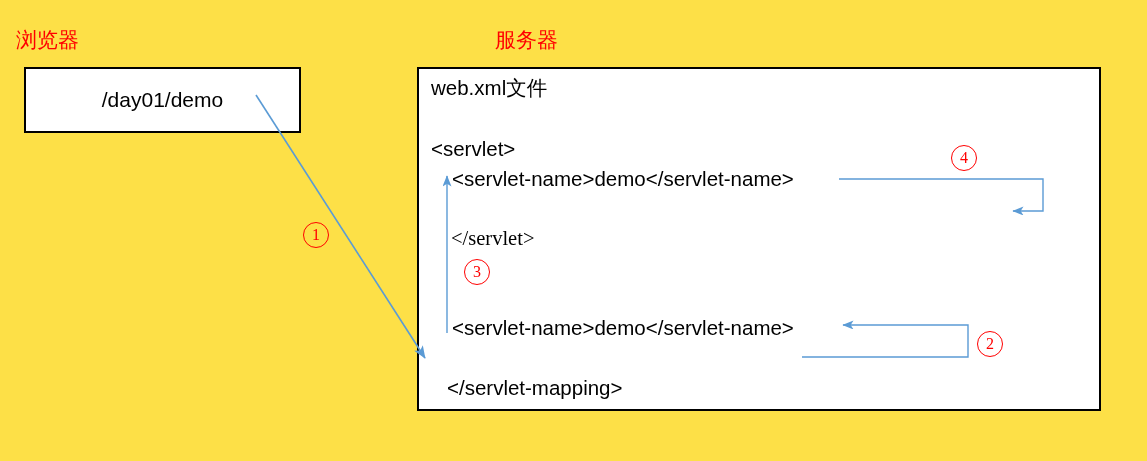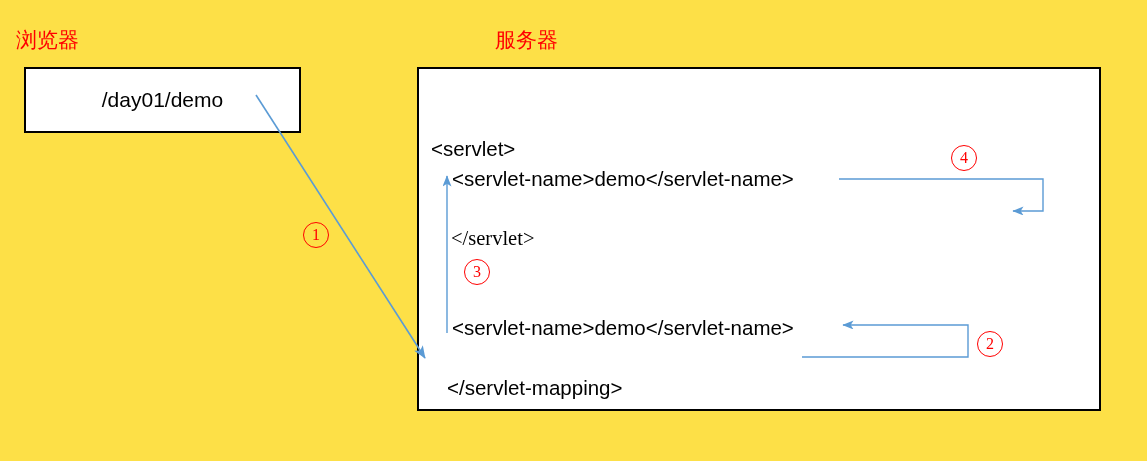--- a/index.html
+++ b/index.html
@@ -121,20 +121,21 @@
   <div class="caption" id="caption-browser">浏览器</div>
 
   <div class="caption" id="caption-server">服务器</div>
 
   <div class="box" id="browser-box">
     <div id="browser-url">/day01/demo</div>
   </div>
 
   <div class="box" id="server-box"></div>
 
+  <div class="xml-line" id="xml-l0">web.xml文件</div>
   <div class="xml-line" id="xml-l1">&lt;servlet&gt;</div>
   <div class="xml-line" id="xml-l2">&lt;servlet-name&gt;demo&lt;/servlet-name&gt;</div>
   <div class="xml-line" id="xml-l4">&lt;/servlet&gt;</div>
   <div class="xml-line" id="xml-l6">&lt;servlet-name&gt;demo&lt;/servlet-name&gt;</div>
   <div class="xml-line" id="xml-l8">&lt;/servlet-mapping&gt;</div>
 
   <svg id="connectors" viewBox="0 0 1147 461" xmlns="http://www.w3.org/2000/svg">
     <defs>
       <marker id="ah" markerWidth="9" markerHeight="9" refX="7.5" refY="3.2" orient="auto" markerUnits="strokeWidth">
         <path d="M0,0 L8,3.2 L0,6.4 L2,3.2 z" fill="#5B9BD5"></path>

